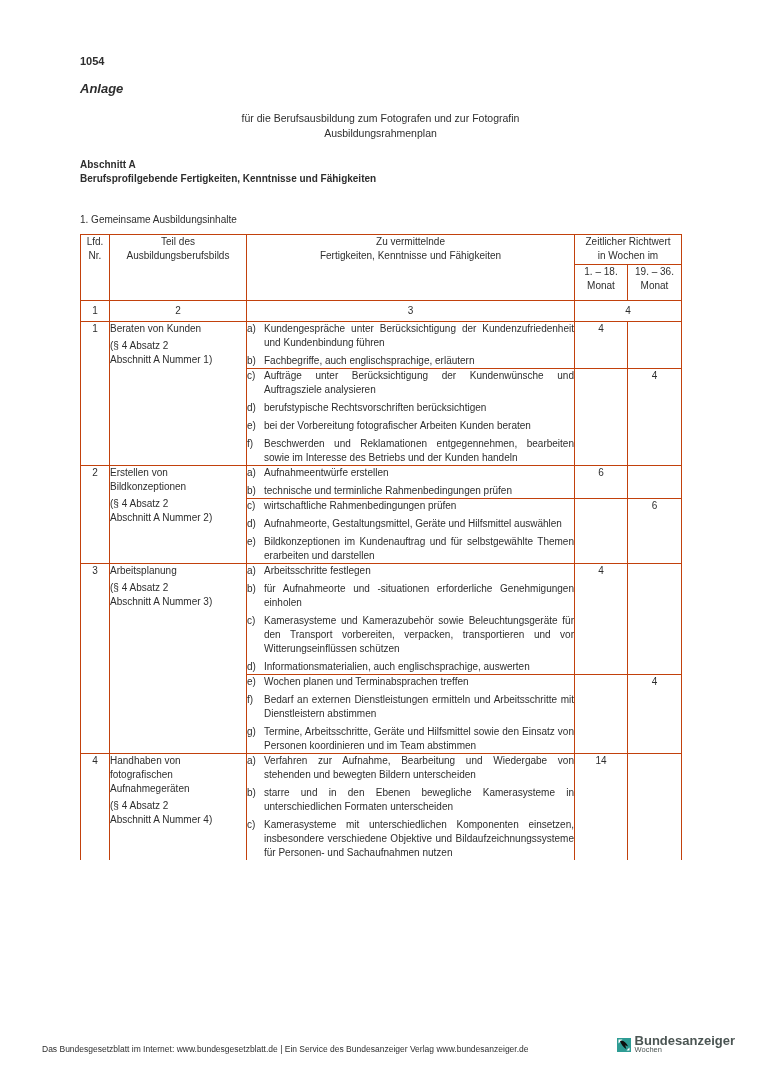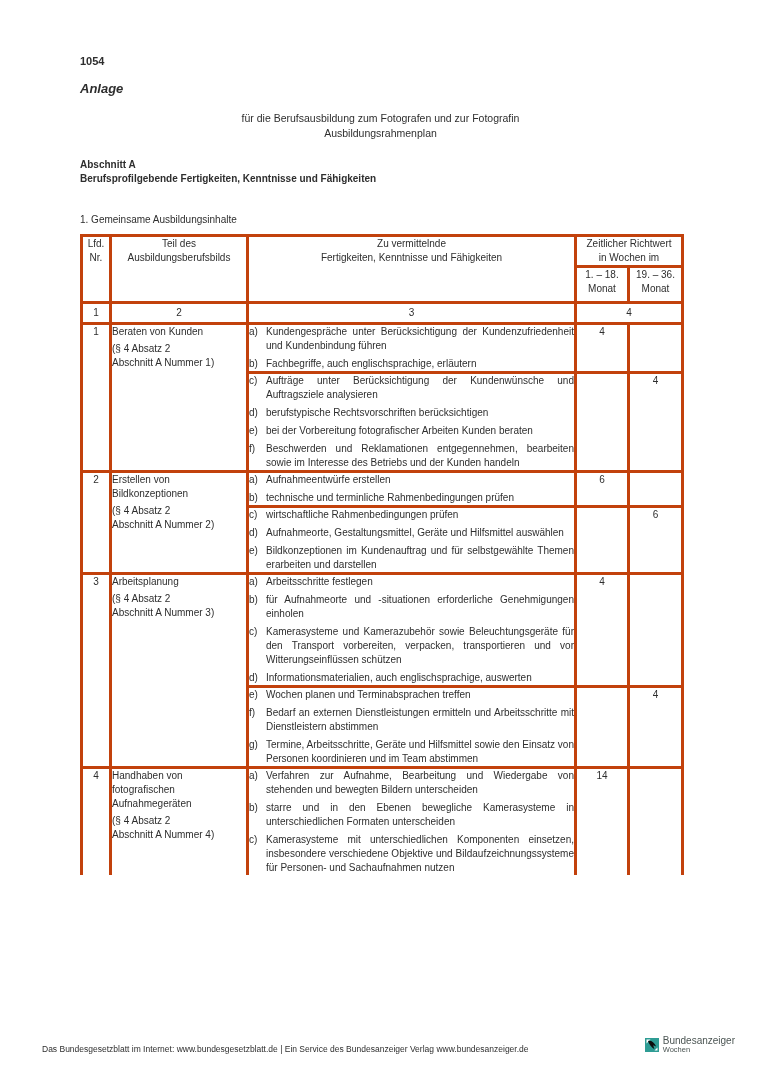--- a/index.html
+++ b/index.html
@@ -55,21 +55,21 @@
   table.plan {
     margin-top: 9px;
     border-collapse: collapse;
     table-layout: fixed;
     width: 601px;
     font-size: 10px;
     line-height: 14px;
     color: #2e2e2e;
   }
   table.plan td {
-    border: 3px solid #c2410c;
+    border: 1px solid #c2410c;
     vertical-align: top;
     padding: 0;
   }
   .col-nr    { width: 29px; }
   .col-teil  { width: 137px; }
   .col-skill { width: 328px; }
   .col-m1    { width: 53px; }
   .col-m2    { width: 54px; }
 
   td.hcell { text-align: center; vertical-align: middle; }
@@ -102,21 +102,21 @@
   .footer-text { position: absolute; left: 0; top: 8px; }
   .logo {
     position: absolute;
     right: 8px;
     top: 0;
     display: flex;
     align-items: flex-start;
     gap: 4px;
   }
   .logo-icon { width: 14px; height: 14px; display: block; margin-top: 2px; }
-  .logo-name { font-size: 10px; font-weight: normal; color: #4b5553; line-height: 9px; }
+  .logo-name { font-size: 13px; font-weight: bold; color: #4b5553; line-height: 9px; }
   .logo-sub  { font-size: 7.5px; color: #4b5553; line-height: 9px; }
 </style>
 </head>
 <body>
 
 <div class="page">
   <div class="content">
 
     <div class="doc-header">
       <span class="page-num">1054</span>

